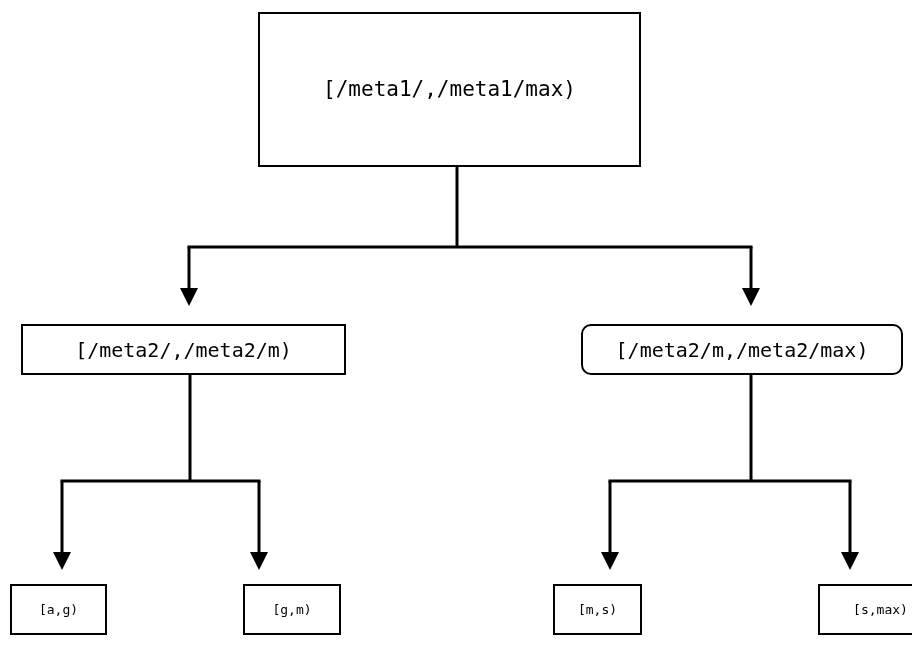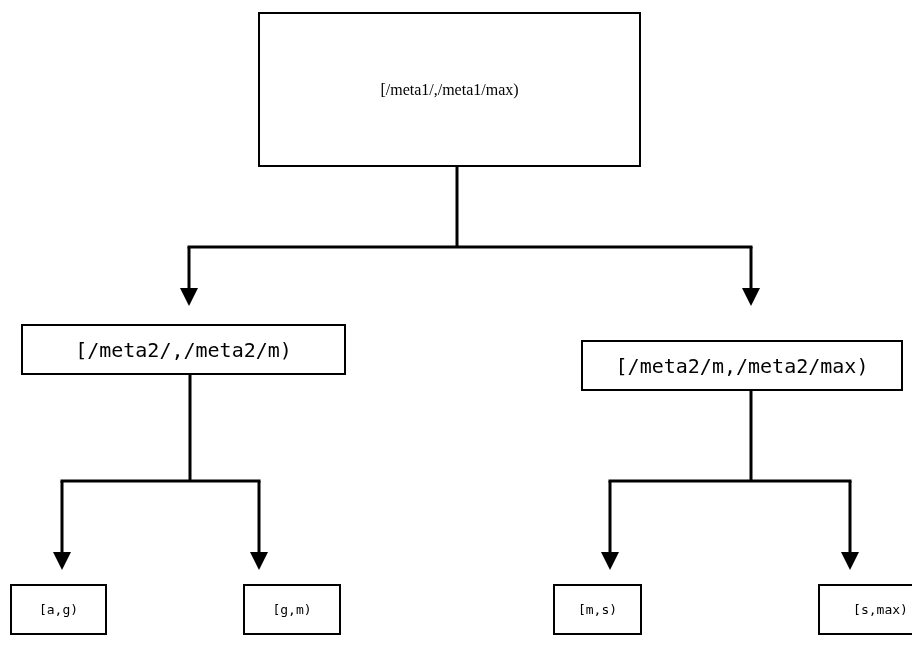--- a/index.html
+++ b/index.html
@@ -34,21 +34,21 @@
     color: #000000;
     display: flex;
     align-items: center;
     justify-content: center;
     font-family: "DejaVu Sans Mono", "Liberation Mono", monospace;
     font-size: 19px;
     line-height: 1;
     letter-spacing: 0px;
     white-space: pre;
   }
-  .node-root  { font-size: 16px; font-family: Liberation Serif, serif; }
+  .node-root  { font-size: 21px; }
   .node-mid   { font-size: 20px; }
   .node-leaf  { font-size: 13px; }
 </style>
 </head>
 <body>
 
 <div id="diagram-root">
 
   <svg id="edge-layer" width="912" height="652" viewBox="0 0 912 652" xmlns="http://www.w3.org/2000/svg" aria-hidden="true">
 
@@ -84,21 +84,21 @@
   </svg>
 
   <div class="node node-root" style="left:258px; top:12px; width:383px; height:155px;">
     <span>[/meta1/,/meta1/max)</span>
   </div>
 
   <div class="node node-mid" style="left:21px; top:324px; width:325px; height:51px;">
     <span>[/meta2/,/meta2/m)</span>
   </div>
 
-  <div class="node node-mid" style="left:581px; top:340px; width:322px; height:51px;">
+  <div class="node node-mid" style="left:581px; top:324px; width:322px; height:51px;border-radius:10px;">
     <span>[/meta2/m,/meta2/max)</span>
   </div>
 
   <div class="node node-leaf" style="left:10px; top:584px; width:97px; height:51px;">
     <span>[a,g)</span>
   </div>
 
   <div class="node node-leaf" style="left:205px; top:584px; width:98px; height:51px;margin-left:38px;">
     <span>[g,m)</span>
   </div>

